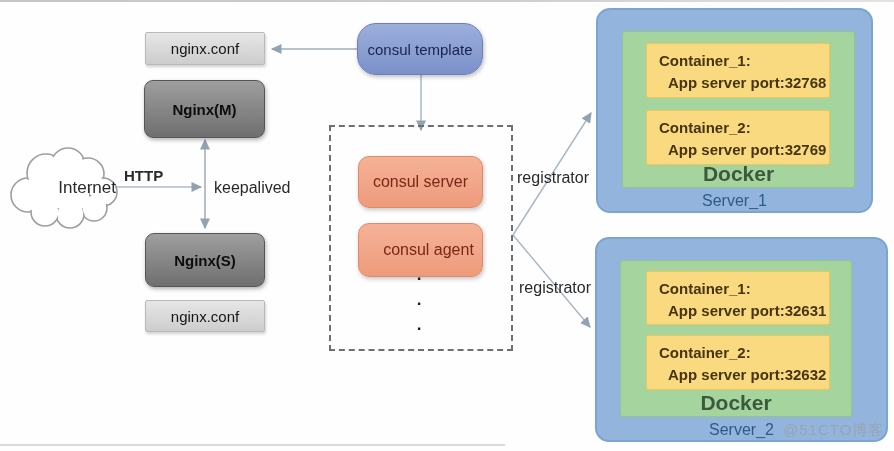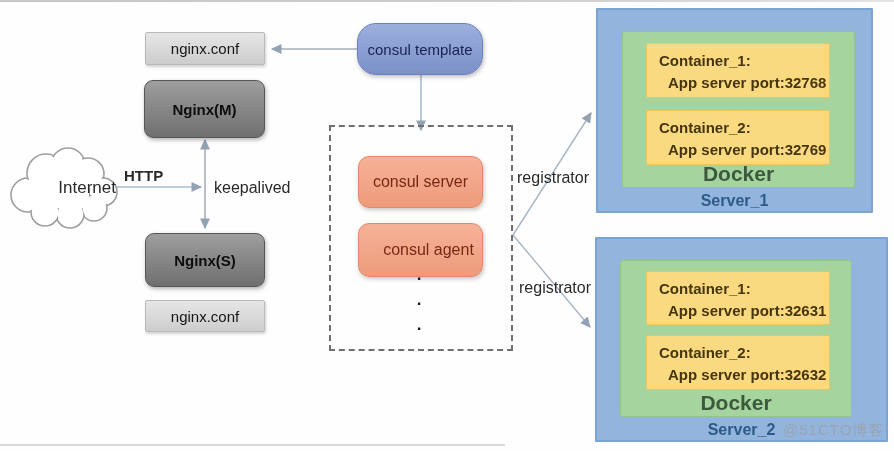--- a/index.html
+++ b/index.html
@@ -41,33 +41,33 @@
     border:1px solid #e18a69;border-radius:11px;
     box-shadow:1px 2px 4px rgba(0,0,0,.22);
     font-size:16px;color:#7b2717;margin-top:20px;}
   .dashed-box{
     border:2px dashed #6f6f6f;box-sizing:border-box;background:transparent;}
   .dots{display:flex;flex-direction:column;align-items:center;
     font-size:17px;font-weight:bold;color:#1c1c1c;line-height:25px;}
 
   
   .server{
-    background:#93b5dd;border:2px solid #7ca4d2;border-radius:1px;box-sizing:border-box;}
+    background:#93b5dd;border:2px solid #7ca4d2;border-radius:14px;box-sizing:border-box;}
   .docker{
     position:absolute;background:#a6d49e;border:1px solid #93c48c;border-radius:3px;
     box-sizing:border-box;}
   .cbox{
     position:absolute;background:#f9da81;border:1px solid #eac65e;border-radius:2px;
     box-sizing:border-box;padding:6px 0 0 12px;
     font-size:15px;font-weight:bold;color:#463510;line-height:22px;}
   .cbox .detail{padding-left:9px;font-weight:bold;}
   .docker-label{position:absolute;left:0;right:0;bottom:1px;text-align:center;
     font-size:21px;font-weight:bold;color:#3d593d;}
   .server-label{position:absolute;left:0;right:0;bottom:1px;text-align:center;
-    font-size:16px;font-weight:bold;color:#2d5b88;}
+    font-size:16px;font-weight:normal;color:#2d5b88;}
 
   
   .lbl{font-size:15px;color:#2a2a2a;}
   .lbl-bold{font-weight:bold;}
   .internet-label{font-size:17px;color:#2a2a2a;}
   .watermark{font-size:15px;color:#9aa2ae;letter-spacing:1px;opacity:.9;}
 </style>
 </head>
 <body>
 

